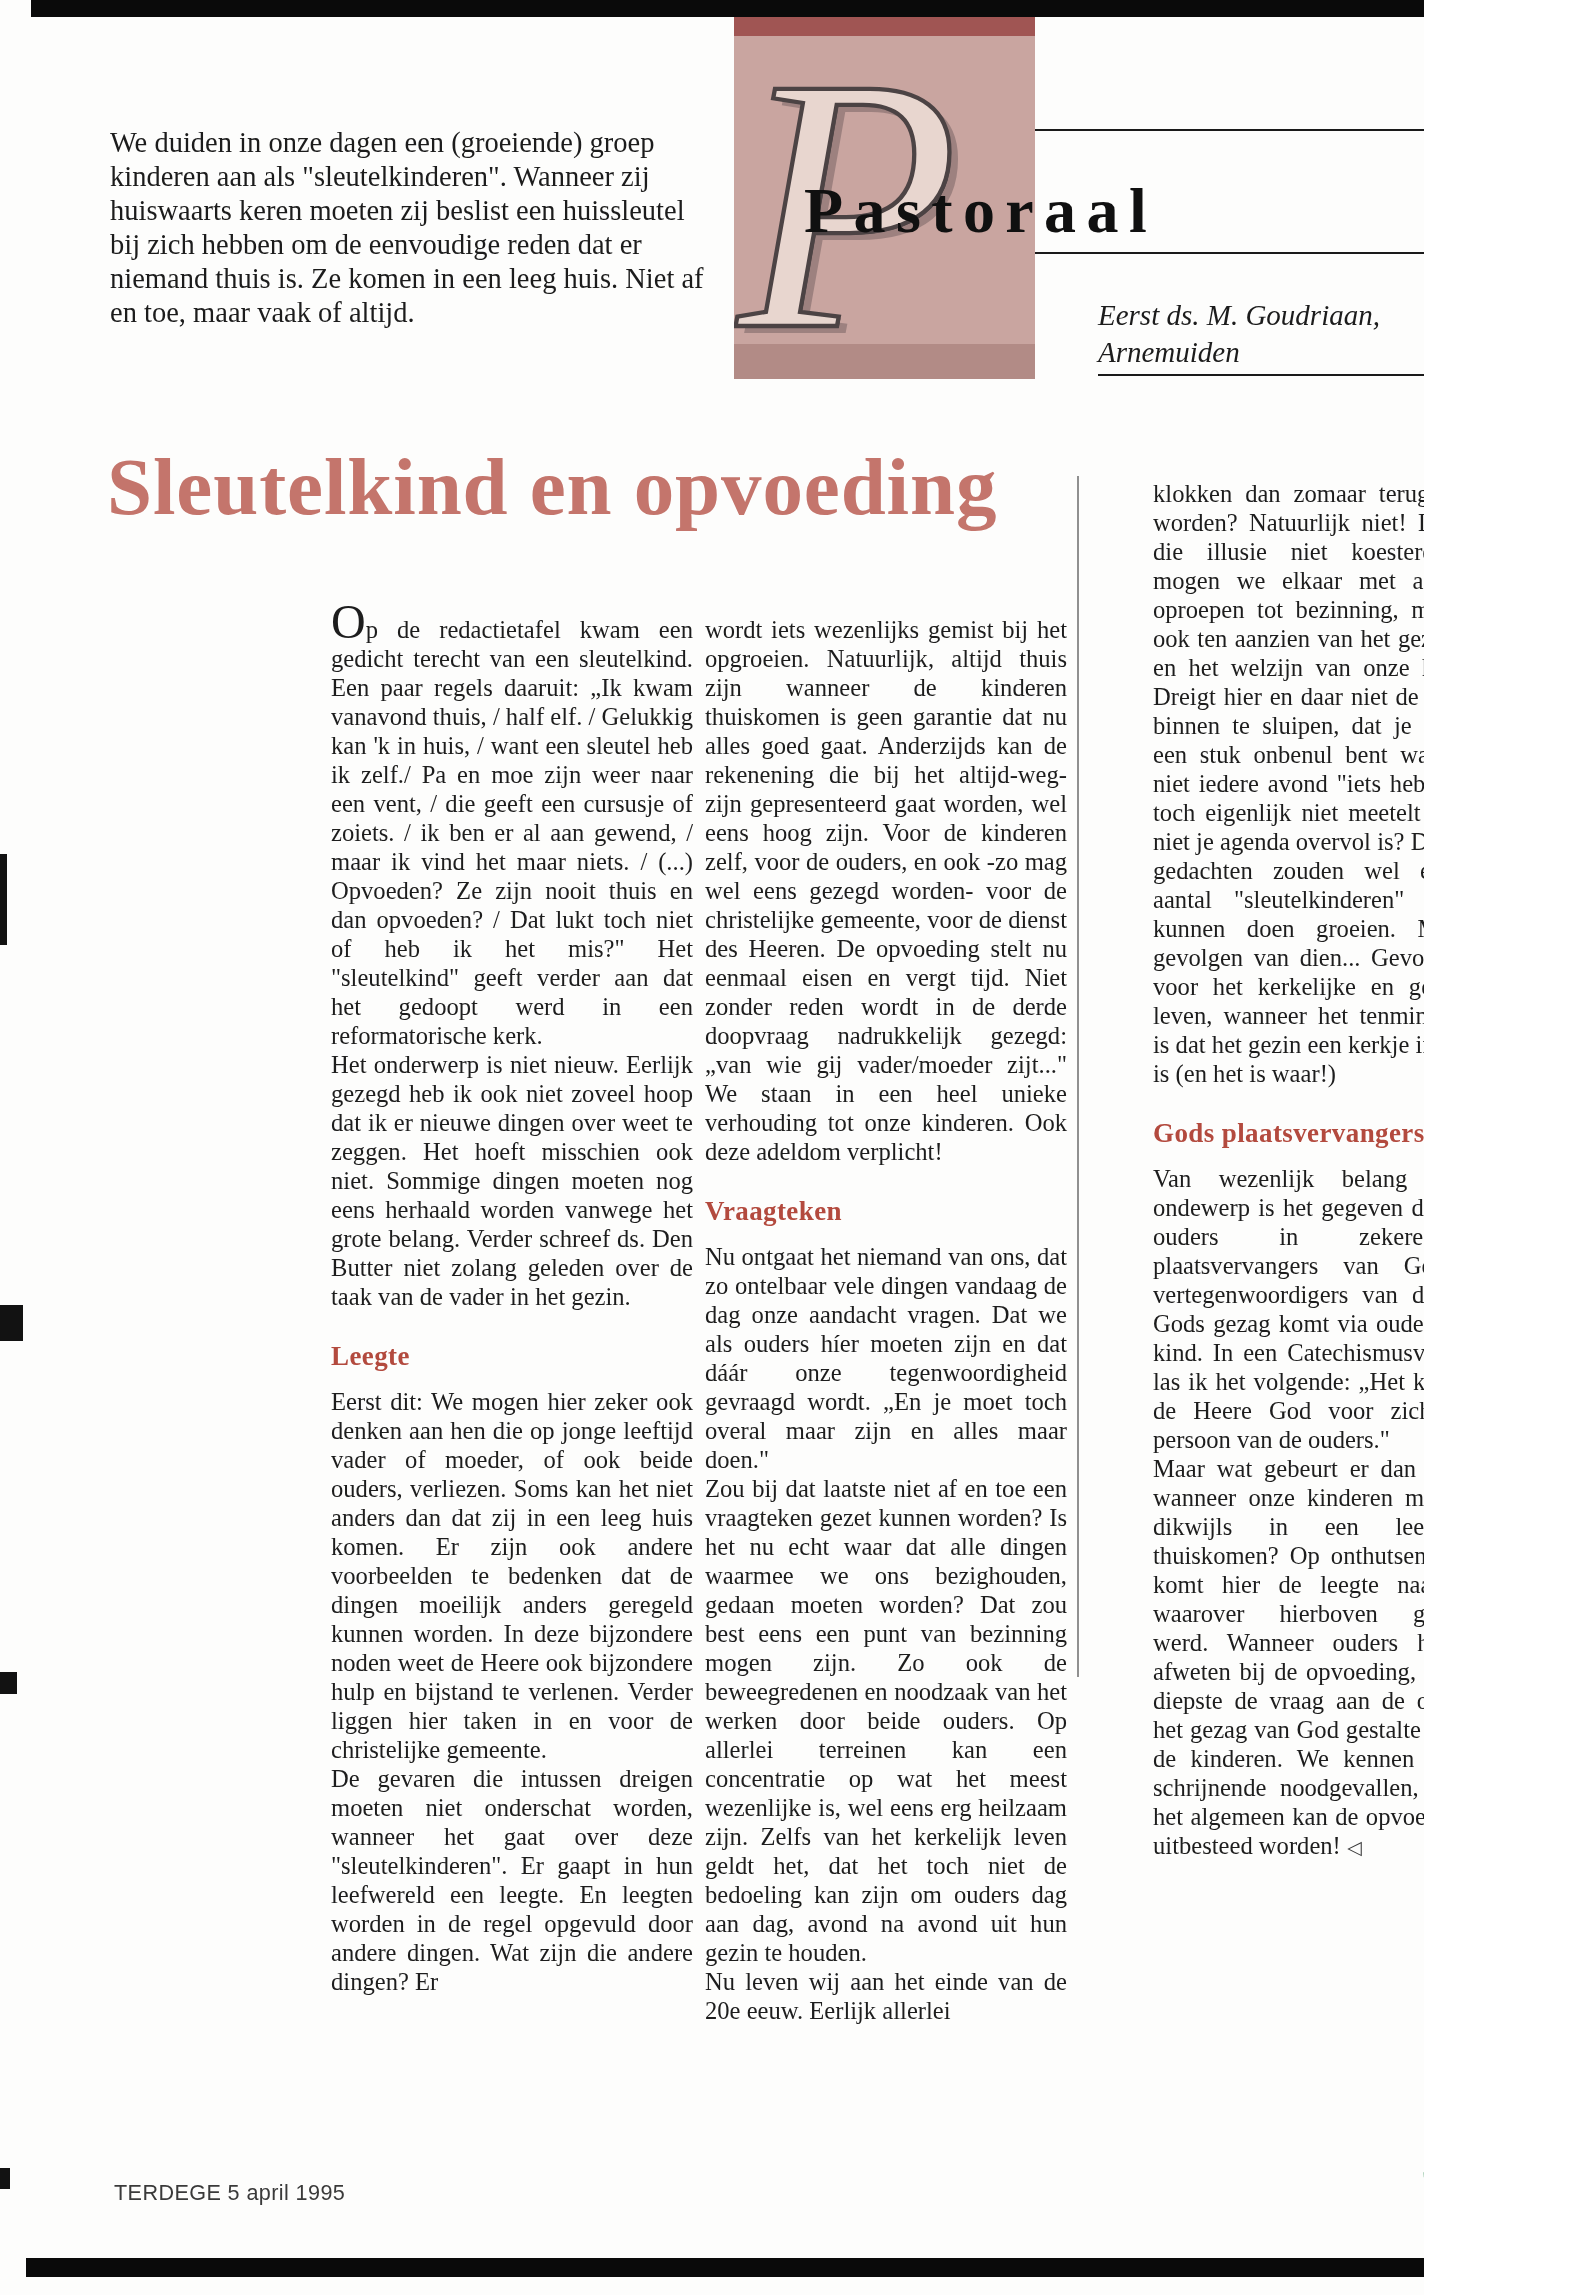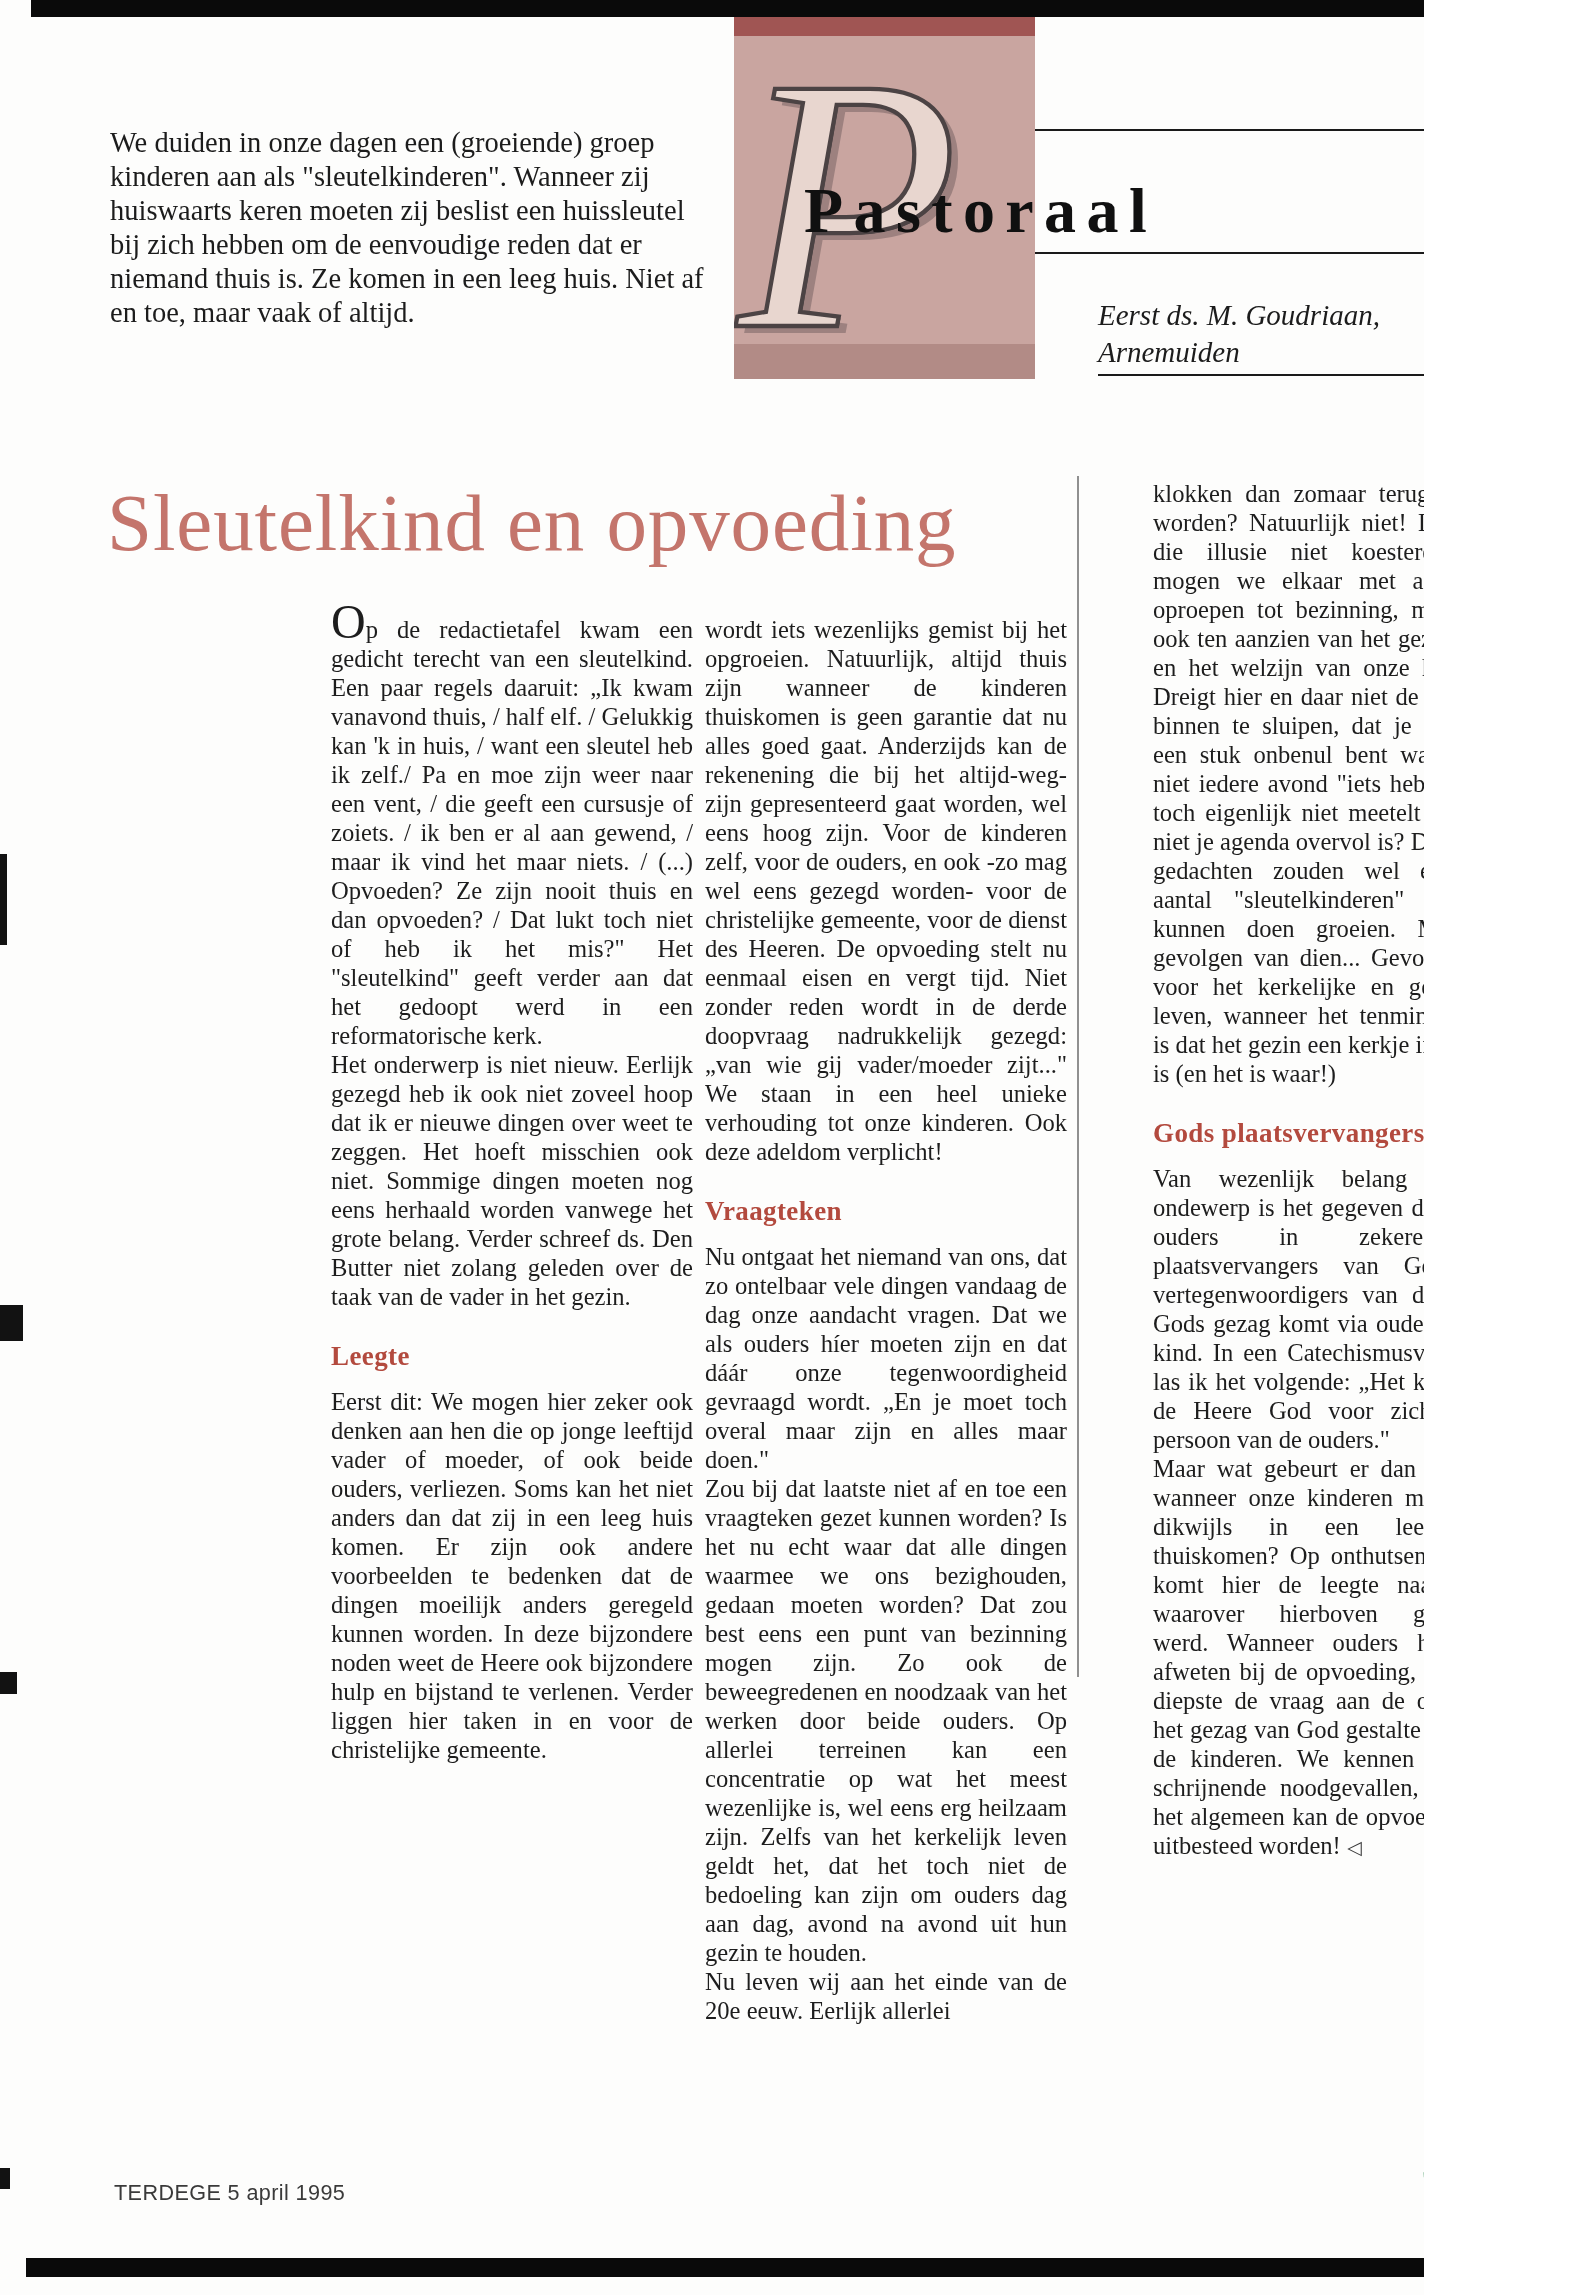--- a/index.html
+++ b/index.html
@@ -53,22 +53,22 @@
     font-size:64px; font-weight:bold; letter-spacing:10.4px; color:#101010;
   }
   .byline {
     position:absolute; left:1098px; top:297px; z-index:1;
     font-style:italic; font-size:29px; line-height:37px; color:#1c1c1c;
   }
 
   
   .headline {
     position:absolute; left:107px; top:443px;
-    font-size:81px; line-height:1.1; font-weight:400;
-    color:#c4756c; letter-spacing:0.9px;margin-top:36px;
+    font-size:81px; line-height:1.1; font-weight:700;
+    color:#c4756c; letter-spacing:0.9px;
   }
 
   
   .body-col {
     position:absolute; width:362px;
     font-size:24.6px; line-height:29px; text-align:justify; color:#1d1d1d;
   }
   .body-col.col1 { left:331px;  top:615px; }
   .body-col.col2 { left:705px;  top:615px; }
   .body-col.col3 { left:1153px; top:479px; width:361px; }
@@ -116,20 +116,21 @@
 
   <div class="rule rule-bottom"></div>
 
   <h1 class="headline">Sleutelkind en opvoeding</h1>
 
   <div class="body-col col1">
     <p><span class="drop-cap">O</span><span>p de redactietafel kwam een gedicht terecht van een sleutelkind. Een paar regels daaruit: „Ik kwam vanavond thuis, / half elf. / Gelukkig kan 'k in huis, / want een sleutel heb ik zelf./ Pa en moe zijn weer naar een vent, / die geeft een cursusje of zoiets. / ik ben er al aan gewend, / maar ik vind het maar niets. / (...) Opvoeden? Ze zijn nooit thuis en dan opvoeden? / Dat lukt toch niet of heb ik het mis?" Het "sleutelkind" geeft verder aan dat het gedoopt werd in een reformatorische kerk.</span></p>
     <p>Het onderwerp is niet nieuw. Eerlijk gezegd heb ik ook niet zoveel hoop dat ik er nieuwe dingen over weet te zeggen. Het hoeft misschien ook niet. Sommige dingen moeten nog eens herhaald worden vanwege het grote belang. Verder schreef ds. Den Butter niet zolang geleden over de taak van de vader in het gezin.</p>
     <h2 class="subhead">Leegte</h2>
     <p>Eerst dit: We mogen hier zeker ook denken aan hen die op jonge leeftijd vader of moeder, of ook beide ouders, verliezen. Soms kan het niet anders dan dat zij in een leeg huis komen. Er zijn ook andere voorbeelden te bedenken dat de dingen moeilijk anders geregeld kunnen worden. In deze bijzondere noden weet de Heere ook bijzondere hulp en bijstand te verlenen. Verder liggen hier taken in en voor de christelijke gemeente.</p>
+    <p>De gevaren die intussen dreigen moeten niet onderschat worden, wanneer het gaat over deze "sleutelkinderen". Er gaapt in hun leefwereld een leegte. En leegten worden in de regel opgevuld door andere dingen. Wat zijn die andere dingen? Er</p>
   </div>
 
   <div class="body-col col2">
     <p>wordt iets wezenlijks gemist bij het opgroeien. Natuurlijk, altijd thuis zijn wanneer de kinderen thuiskomen is geen garantie dat nu alles goed gaat. Anderzijds kan de rekenening die bij het altijd-weg-zijn gepresenteerd gaat worden, wel eens hoog zijn. Voor de kinderen zelf, voor de ouders, en ook -zo mag wel eens gezegd worden- voor de christelijke gemeente, voor de dienst des Heeren. De opvoeding stelt nu eenmaal eisen en vergt tijd. Niet zonder reden wordt in de derde doopvraag nadrukkelijk gezegd: „van wie gij vader/moeder zijt..." We staan in een heel unieke verhouding tot onze kinderen. Ook deze adeldom verplicht!</p>
     <h2 class="subhead">Vraagteken</h2>
     <p>Nu ontgaat het niemand van ons, dat zo ontelbaar vele dingen vandaag de dag onze aandacht vragen. Dat we als ouders híer moeten zijn en dat dáár onze tegenwoordigheid gevraagd wordt. „En je moet toch overal maar zijn en alles maar doen."</p>
     <p>Zou bij dat laatste niet af en toe een vraagteken gezet kunnen worden? Is het nu echt waar dat alle dingen waarmee we ons bezighouden, gedaan moeten worden? Dat zou best eens een punt van bezinning mogen zijn. Zo ook de beweegredenen en noodzaak van het werken door beide ouders. Op allerlei terreinen kan een concentratie op wat het meest wezenlijke is, wel eens erg heilzaam zijn. Zelfs van het kerkelijk leven geldt het, dat het toch niet de bedoeling kan zijn om ouders dag aan dag, avond na avond uit hun gezin te houden.</p>
     <p>Nu leven wij aan het einde van de 20e eeuw. Eerlijk allerlei</p>
   </div>
 

